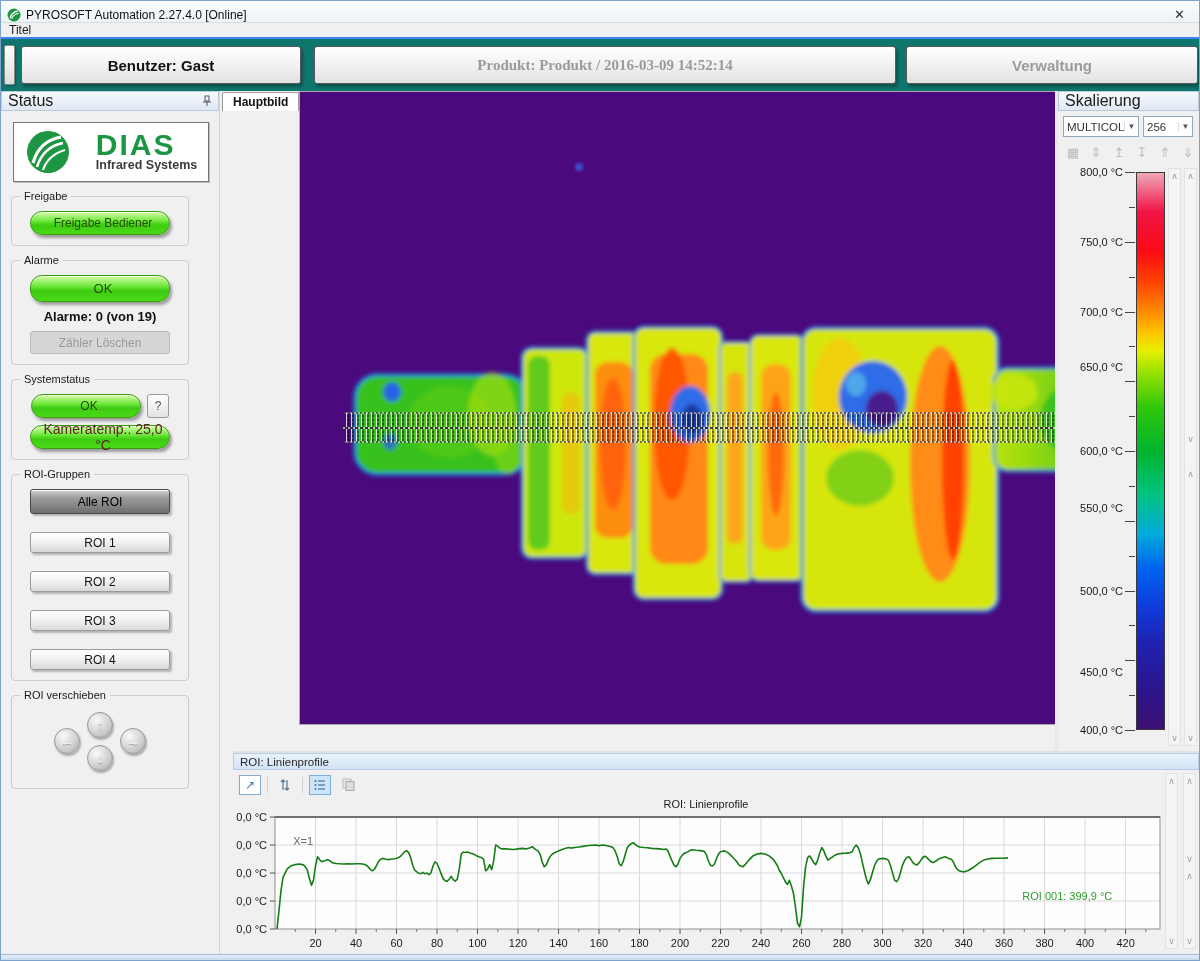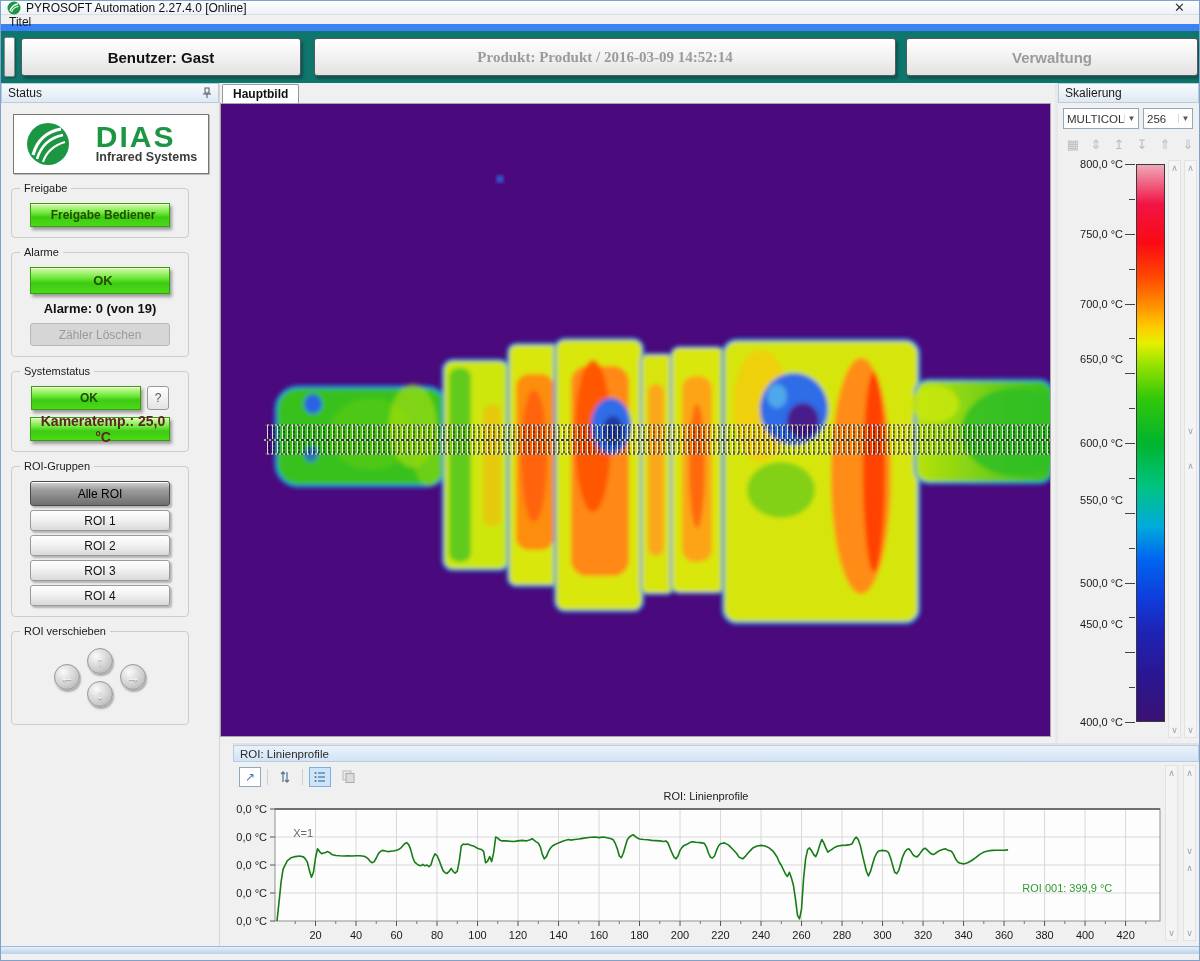--- a/index.html
+++ b/index.html
@@ -1,51 +1,51 @@
 <!DOCTYPE html>
 <html><head>
 <meta charset="utf-8">
 <style>
   * { margin:0; padding:0; box-sizing:border-box; }
   html,body { width:1200px; height:961px; overflow:hidden; }
   body { font-family:"Liberation Sans", sans-serif; background:#f0f0f0; border:1px solid #7ba3cc; }
 
   
-  .titlebar { height:14px; background:linear-gradient(#fbfdfe,#eef2f6); display:flex; align-items:center; padding:0 6px; border-bottom:1px solid #d8dee6; }
+  .titlebar { height:22px; background:linear-gradient(#fbfdfe,#eef2f6); display:flex; align-items:flex-end; padding:0 6px; border-bottom:1px solid #d8dee6; }
   .titlebar .app-title { font-size:12px; color:#111; margin-left:5px; flex:1; }
   .close-btn { font-size:13px; color:#333; padding:0 8px; cursor:default; }
-  .menubar { height:16px; background:#f0f0f0; border-bottom:7px solid #3b82f6; display:flex; }
+  .menubar { height:16px; background:#f0f0f0; border-bottom:2px solid #3b82f6; display:flex; }
   .menu-item { font-size:12px; color:#1a1a1a; padding:0 8px; }
 
   
   .header-row { height:52px; background:#0f766e; display:flex; align-items:center; position:relative; }
   .edge-sliver { position:absolute; left:3px; top:6px; width:11px; height:40px; background:linear-gradient(#fff,#dcdcdc); border:1px solid #8a8a8a; border-radius:2px; box-shadow:1px 1px 2px rgba(0,0,0,.3); }
   .big-btn { height:38px; border:1px solid #5a5a5a; border-radius:3px; background:linear-gradient(#ffffff,#f3f3f3 45%,#e2e2e2); box-shadow:inset 0 1px 0 #fff, 2px 3px 3px rgba(0,0,0,.30); font-size:15px; font-weight:bold; display:flex; align-items:center; justify-content:center; }
   .btn-user { width:280px; margin-left:20px; color:#111; }
   .btn-product { width:582px; margin-left:13px; color:#9b9b9b;font-family:Liberation Serif, serif; }
   .btn-admin { width:292px; margin-left:10px; color:#9b9b9b; }
 
   
   .main-row { display:flex; height:863px; }
   .sidebar { width:222px; background:#f0f0f0; border-right:1px solid #d5d5d5; }
-  .panel-header { height:20px; background:linear-gradient(#f7fafd,#dfe9f4); border:1px solid #bccbdc; display:flex; align-items:center; padding:0 6px; font-size:12px; color:#1a1a1a; }
+  .panel-header { height:20px; background:linear-gradient(#f7fafd,#dfe9f4); border:1px solid #bccbdc; display:flex; align-items:center; padding:0 6px; font-size:16px; color:#1a1a1a; }
   .panel-header .hdr-label { flex:1; }
   .right-col { flex:1; display:flex; flex-direction:column; }
   .top-row { height:660px; display:flex; }
-  .center-col { width:835px; display:flex; flex-direction:column; }
+  .center-col { width:835px; display:flex; flex-direction:row; }
   .skal-panel { flex:1; background:#f0f0f0; border-left:3px solid #e8e8e8; position:relative; }
 
   
   .logo-box { margin:11px 10px 6px 12px; height:60px; background:#fff; border:1px solid #777; box-shadow:1px 1px 0 #bbb; display:flex; align-items:center; justify-content:center; gap:25px; }
   .logo-text-name { font-size:30px; font-weight:bold; color:#1d9643; letter-spacing:2px; line-height:26px; }
   .logo-text-sub { font-size:12.5px; color:#3c3c3c; font-weight:bold; }
   .groupbox { margin:14px 30px 0 10px; border:1px solid #cdcdcd; border-radius:4px; position:relative; padding:14px 0 10px 0; }
   .groupbox > .gb-label { position:absolute; top:-7px; left:8px; background:#f0f0f0; padding:0 4px; font-size:11px; color:#1a1a1a; }
   .gb-inner { display:flex; flex-direction:column; align-items:center; gap:7px; }
-  .green-btn { width:140px; height:24px; border:1px solid #3a9a10; border-radius:0; background:linear-gradient(#d9fbaa,#6ee93c 40%,#3ecb12 60%,#49da18); box-shadow:inset 0 1px 0 rgba(255,255,255,.65), 2px 3px 3px rgba(0,0,0,.35); font-size:12px; font-weight:bold; color:#234d00; display:flex; align-items:center; justify-content:center;padding-left:6px; }
+  .green-btn { width:140px; height:24px; border:1px solid #3a9a10; border-radius:12px; background:linear-gradient(#d9fbaa,#6ee93c 40%,#3ecb12 60%,#49da18); box-shadow:inset 0 1px 0 rgba(255,255,255,.65), 2px 3px 3px rgba(0,0,0,.35); font-size:12px; font-weight:normal; color:#234d00; display:flex; align-items:center; justify-content:center;padding-left:6px; }
   .alarm-count { font-size:13px; font-weight:bold; color:#111; }
   .disabled-btn { width:140px; height:23px; border:1px solid #b8b8b8; border-radius:3px; background:#d6d6d6; color:#9a9a9a; font-size:12px; display:flex; align-items:center; justify-content:center; }
   .sys-row { display:flex; gap:6px; align-items:center; }
   .sys-ok { width:110px; }
   .help-btn { width:22px; height:24px; border:1px solid #999; border-radius:3px; background:linear-gradient(#fff,#e3e3e3); font-size:12px; color:#555; display:flex; align-items:center; justify-content:center; }
   .cam-btn { color:#5c2424; font-size:14px; }
   .roi-btn { width:140px; height:21px; border:1px solid #9a9a9a; border-radius:3px; background:linear-gradient(#ffffff,#f4f4f4 40%,#d9d9d9); box-shadow:inset 0 1px 0 #fff, 2px 2px 2px rgba(0,0,0,.25); font-size:12px; color:#111; display:flex; align-items:center; justify-content:center; }
   .roi-all { height:25px; background:linear-gradient(#d2d2d2,#9c9c9c 35%,#6f6f6f); border:1px solid #4a4a4a; color:#000; }
   .pad-cluster { position:relative; width:100px; height:62px; margin:2px auto 4px auto; }
   .circle-btn { position:absolute; width:26px; height:26px; border-radius:50%; border:1px solid #979797; background:radial-gradient(circle at 35% 30%, #fafafa, #cdcdcd 60%, #a8a8a8); box-shadow:1px 2px 2px rgba(0,0,0,.3); color:#fff; font-weight:bold; font-size:14px; text-align:center; line-height:24px; text-shadow:0 1px 1px #7a7a7a; }
@@ -164,21 +164,21 @@
         <div class="sys-row">
           <button class="green-btn sys-ok">OK</button>
           <button class="help-btn">?</button>
         </div>
         <button class="green-btn cam-btn">Kameratemp.: 25,0 °C</button>
       </div>
     </div>
 
     <div class="groupbox">
       <span class="gb-label">ROI-Gruppen</span>
-      <div class="gb-inner" style="gap:4px;">
+      <div class="gb-inner" style="gap:18px;">
         <button class="roi-btn roi-all">Alle ROI</button>
         <button class="roi-btn">ROI 1</button>
         <button class="roi-btn">ROI 2</button>
         <button class="roi-btn">ROI 3</button>
         <button class="roi-btn">ROI 4</button>
       </div>
     </div>
 
     <div class="groupbox">
       <span class="gb-label">ROI verschieben</span>
@@ -323,21 +323,21 @@
             <div class="scale-tick" style="top: 244.125px; width: 6px;"></div>
             <div class="scale-label" style="top: 273px;">600,0 °C</div>
             <div class="scale-tick" style="top: 279px; width: 10px;"></div>
             <div class="scale-tick" style="top: 313.875px; width: 6px;"></div>
             <div class="scale-label" style="top: 330px; margin-left: 24px;">550,0 °C</div>
             <div class="scale-tick" style="top: 348.75px; width: 10px;"></div>
             <div class="scale-tick" style="top: 383.625px; width: 6px;"></div>
             <div class="scale-label" style="top: 412.5px;">500,0 °C</div>
             <div class="scale-tick" style="top: 418.5px; width: 10px;"></div>
             <div class="scale-tick" style="top: 453.375px; width: 6px;"></div>
-            <div class="scale-label" style="top: 454px;">450,0 °C</div>
+            <div class="scale-label" style="top: 494px;">450,0 °C</div>
             <div class="scale-tick" style="top: 488.25px; width: 10px;"></div>
             <div class="scale-tick" style="top: 523.125px; width: 6px;"></div>
             <div class="scale-label" style="top: 552px;">400,0 °C</div>
             <div class="scale-tick" style="top: 558px; width: 10px;"></div>
           </div>
       </div>
     </div>
 
     <div class="bottom-panel">
       <div class="bp-header">

